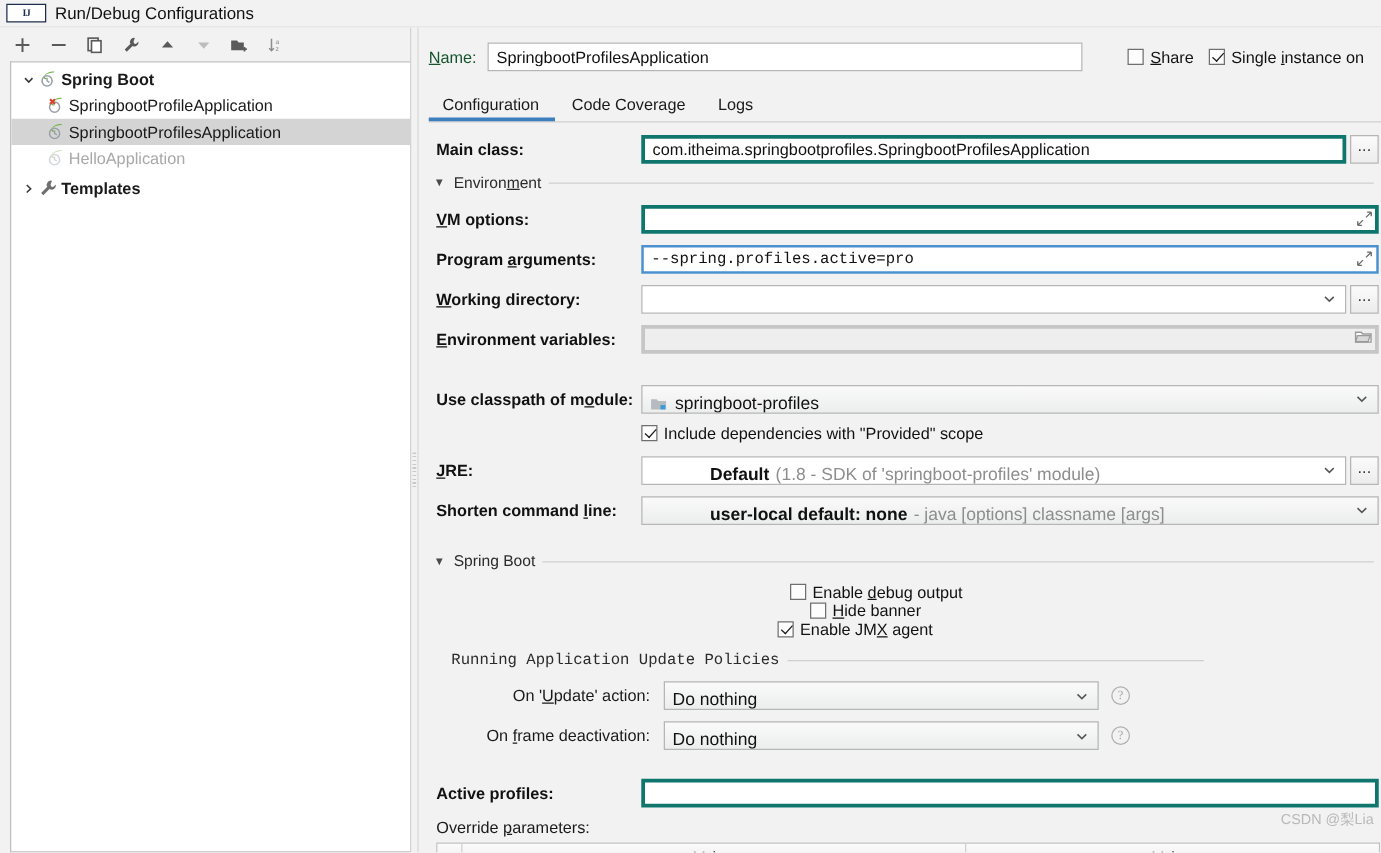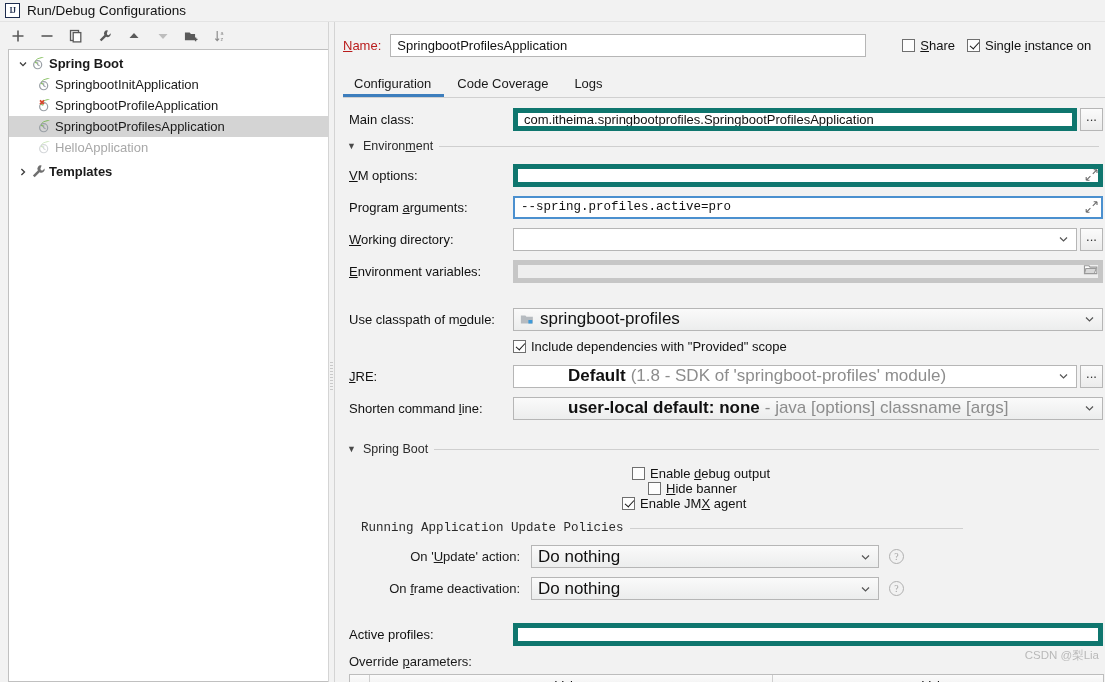--- a/index.html
+++ b/index.html
@@ -17,21 +17,21 @@
   
   #titlebar {
     height: 22px;
     background: #f2f2f2;
     display: flex;
     align-items: center;
     padding-left: 5px;
     border-bottom: 1px solid #e3e3e3;
   }
   #ij-icon {
-    width: 15px; height: 15px;
+    width: 32px; height: 15px;
     background: #ffffff;
     border: 1.6px solid #1d2c4d;
     display: flex; align-items: center; justify-content: center;
     font-size: 8px; font-weight: bold; color: #1d2c4d;
     font-family: "Liberation Serif", serif;
     letter-spacing: -0.5px;
     margin-right: 7px;
     flex: none;
   }
   #title-text { font-size: 13.5px; color: #111; }
@@ -114,21 +114,21 @@
     overflow: hidden;
   }
 
   
   #name-row {
     display: flex; align-items: center;
     height: 24px;
     margin: 11px 0 0 8px;
     padding-right: 0px;
   }
-  .fld-label { font-size: 13px; color: #b91c1c; white-space: nowrap; }
+  .fld-label { font-size: 13px; color: #14532d; white-space: nowrap; }
   .u { text-decoration: underline; }
   #name-input {
     flex: none;
     width: 476px;
     height: 23px;
     margin-left: 9px;
     background: #ffffff;
     border: 1px solid #b6b6b6;
     font-family: "Liberation Sans", sans-serif;
     font-size: 13px;
@@ -201,33 +201,34 @@
     display: flex;
     align-items: center;
     margin-bottom: 8px;
     height: 24px;
   }
   .row .lab {
     width: 164px;
     flex: none;
     font-size: 13px;
     color: #111;
+    font-weight: bold;
   }
   .ctrl {
     flex: 1;
     height: 23px;
     position: relative;
     display: flex;
     align-items: center;
   }
   .txt {
     width: 100%;
     height: 23px;
     background: #fff;
-    border: 5px solid #0f766e;
+    border: 3px solid #0f766e;
     font-family: "Liberation Sans", sans-serif;
     font-size: 13px;
     color: #111;
     padding: 0 6px;
     outline: none;
   }
   .txt.mono {
     font-family: "Liberation Mono", monospace;
     font-size: 12.5px;
   }
@@ -257,23 +258,23 @@
     transform: translateY(-50%);
     color: #9a9a9a;
   }
 
   
   .combo {
     width: 100%;
     height: 23px;
     background: linear-gradient(#fafafa,#eceded);
     border: 1px solid #b6b6b6;
-    display: flex; align-items: center;
+    display: flex; align-items: flex-end;
     padding: 0 6px;
-    font-size: 17px;
+    font-size: 14px;
     color: #111;
     position: relative;
     overflow: hidden;
     white-space: nowrap;
   }
   .combo.white { background: #ffffff; }
   .combo .chev {
     position: absolute; right: 7px; top: 50%;
     transform: translateY(-50%);
     color: #555;
@@ -456,30 +457,20 @@
         <span class="tree-icon">
           <svg width="15" height="15" viewBox="0 0 16 16">
             <path d="M13.8 1.6C11 .8 7.2 2 5.2 4.3c-1.4 1.6-1 3.2.3 3.6 1.1.3 2-.4 2-.4S5.6 7 5.3 6.2C5 5.3 6 4 7.5 3.3c2-.9 4.6-1.2 6.3-1.7z" fill="#6db33f"></path>
             <circle cx="7.1" cy="9.3" r="4.3" fill="none" stroke="#9aa0a6" stroke-width="1.3"></circle>
             <path d="M7.1 6.6v2.7l2 1.2" stroke="#9aa0a6" stroke-width="1.2" fill="none"></path>
           </svg>
         </span>
         <span class="tree-label bold">Spring Boot</span>
       </div>
 
-      <div class="tree-row tree-child">
-        <span class="tree-icon">
-          <svg width="15" height="15" viewBox="0 0 16 16">
-            <path d="M13.8 1.6C11 .8 7.2 2 5.2 4.3c-1.4 1.6-1 3.2.3 3.6 1.1.3 2-.4 2-.4S5.6 7 5.3 6.2C5 5.3 6 4 7.5 3.3c2-.9 4.6-1.2 6.3-1.7z" fill="#6db33f"></path>
-            <circle cx="7.1" cy="9.3" r="4.3" fill="none" stroke="#9aa0a6" stroke-width="1.3"></circle>
-            <path d="M7.1 6.6v2.7l2 1.2" stroke="#9aa0a6" stroke-width="1.2" fill="none"></path>
-          </svg>
-        </span>
-        <span class="tree-label">SpringbootInitApplication</span>
-      </div>
 
       <div class="tree-row tree-child">
         <span class="tree-icon">
           <svg width="15" height="15" viewBox="0 0 16 16">
             <path d="M13.8 1.6C11 .8 7.2 2 5.2 4.3c-1.4 1.6-1 3.2.3 3.6 1.1.3 2-.4 2-.4S5.6 7 5.3 6.2C5 5.3 6 4 7.5 3.3c2-.9 4.6-1.2 6.3-1.7z" fill="#6db33f"></path>
             <circle cx="7.1" cy="9.3" r="4.3" fill="none" stroke="#9aa0a6" stroke-width="1.3"></circle>
             <path d="M3.2 2.6l4.2 4M7.4 2.6l-4.2 4" stroke="#d9452c" stroke-width="1.9"></path>
           </svg>
         </span>
         <span class="tree-label">SpringbootProfileApplication</span>

